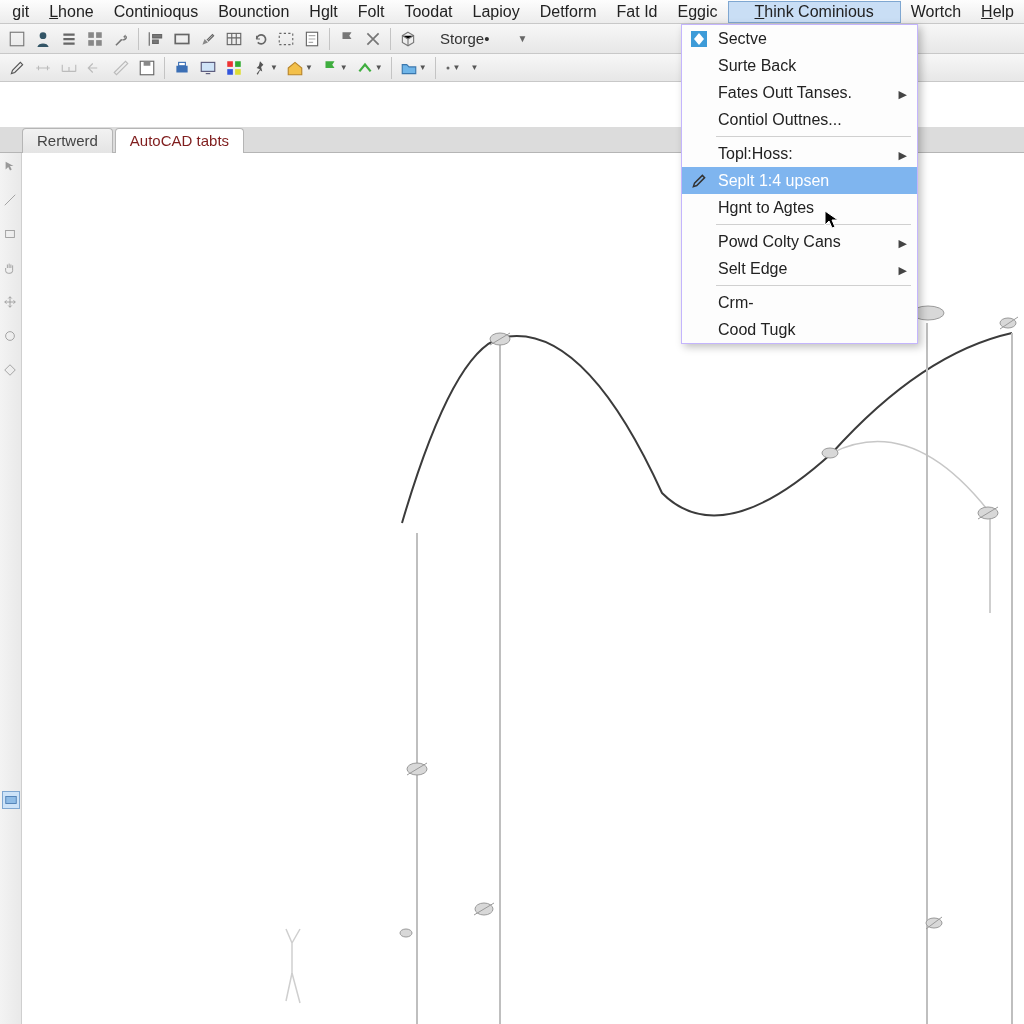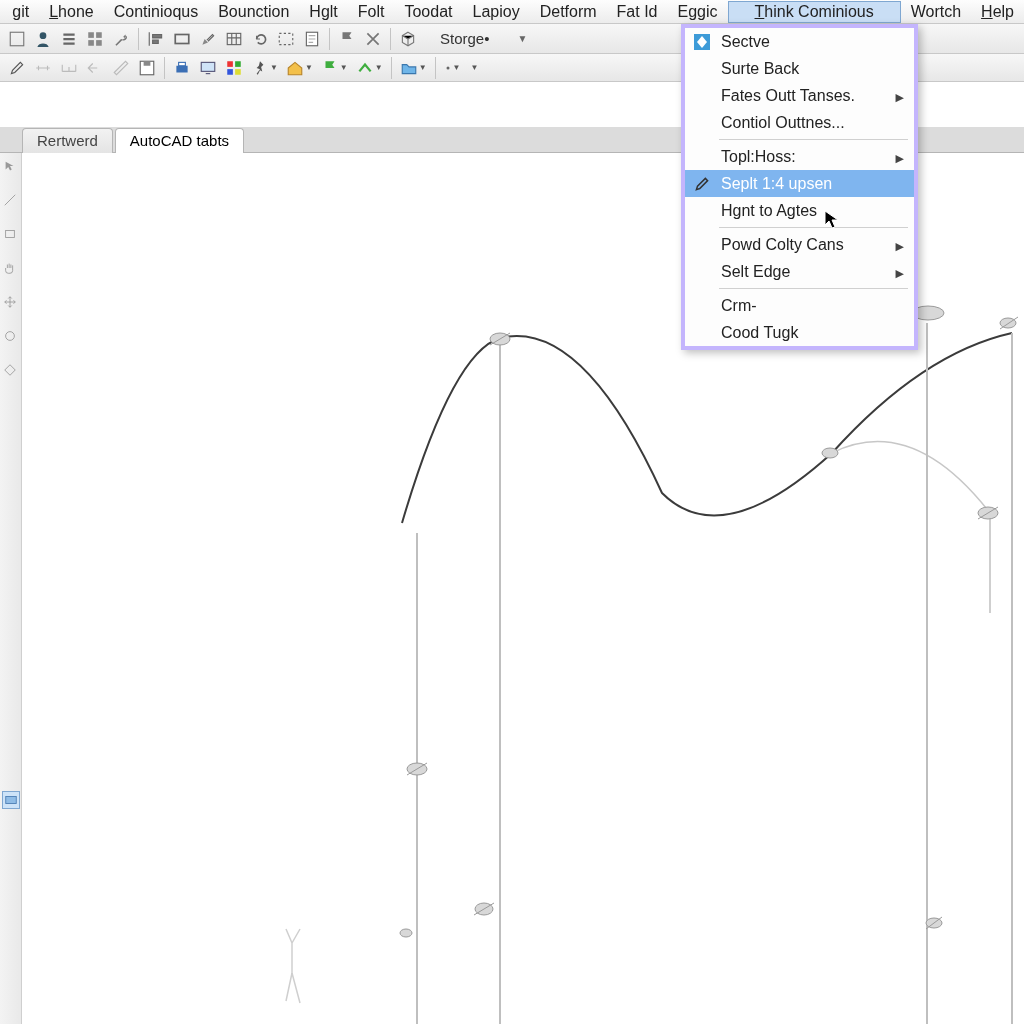--- a/index.html
+++ b/index.html
@@ -67,21 +67,21 @@
     padding-left: 22px; font-size: 15px; margin-top: 45px;
   }
   .tabstrip .tab {
     padding: 3px 14px 4px; margin-right: 2px;
     background: linear-gradient(#f2f2f2,#e4e4e4);
     border: 1px solid #b5b5b5; border-bottom: none;
     border-radius: 4px 4px 0 0; position: relative; top: 1px;
     color: #444;
   }
   .tabstrip .tab.active {
-    background: #fff; color: #000000;
+    background: #fff; color: #7f1d1d;
   }
 
   
   .workarea {
     position: relative; width: 1024px; height: calc(1024px - 24px - 30px - 28px - 26px);
     background: #fff;
   }
   .left-toolbox {
     position: absolute; left: 0; top: 0; width: 22px; height: 100%;
     background: linear-gradient(90deg,#f3f3f3,#e9e9e9);
@@ -101,21 +101,21 @@
   
   .canvas {
     position: absolute; left: 22px; top: 0; right: 0; bottom: 0;
   }
   .canvas svg { width: 100%; height: 100%; }
   .grip { fill: #d8d8d8; stroke: #9a9a9a; stroke-width: 1; }
 
   
   .dropdown {
     position: absolute; left: 681px; top: 24px; width: 237px;
-    background: #fdfdfd; border: 4px solid #c4b5fd;
+    background: #fdfdfd; border: 1px solid #c4b5fd;
     box-shadow: 3px 3px 8px rgba(0,0,0,.25);
     font-size: 16px; z-index: 50;
   }
   .dropdown .dm {
     display: flex; align-items: center; height: 27px;
     padding-left: 36px; padding-right: 12px; position: relative;
   }
   .dropdown .dm .ico {
     position: absolute; left: 6px; top: 3px; width: 22px; height: 22px;
     display: flex; align-items: center; justify-content: center;

